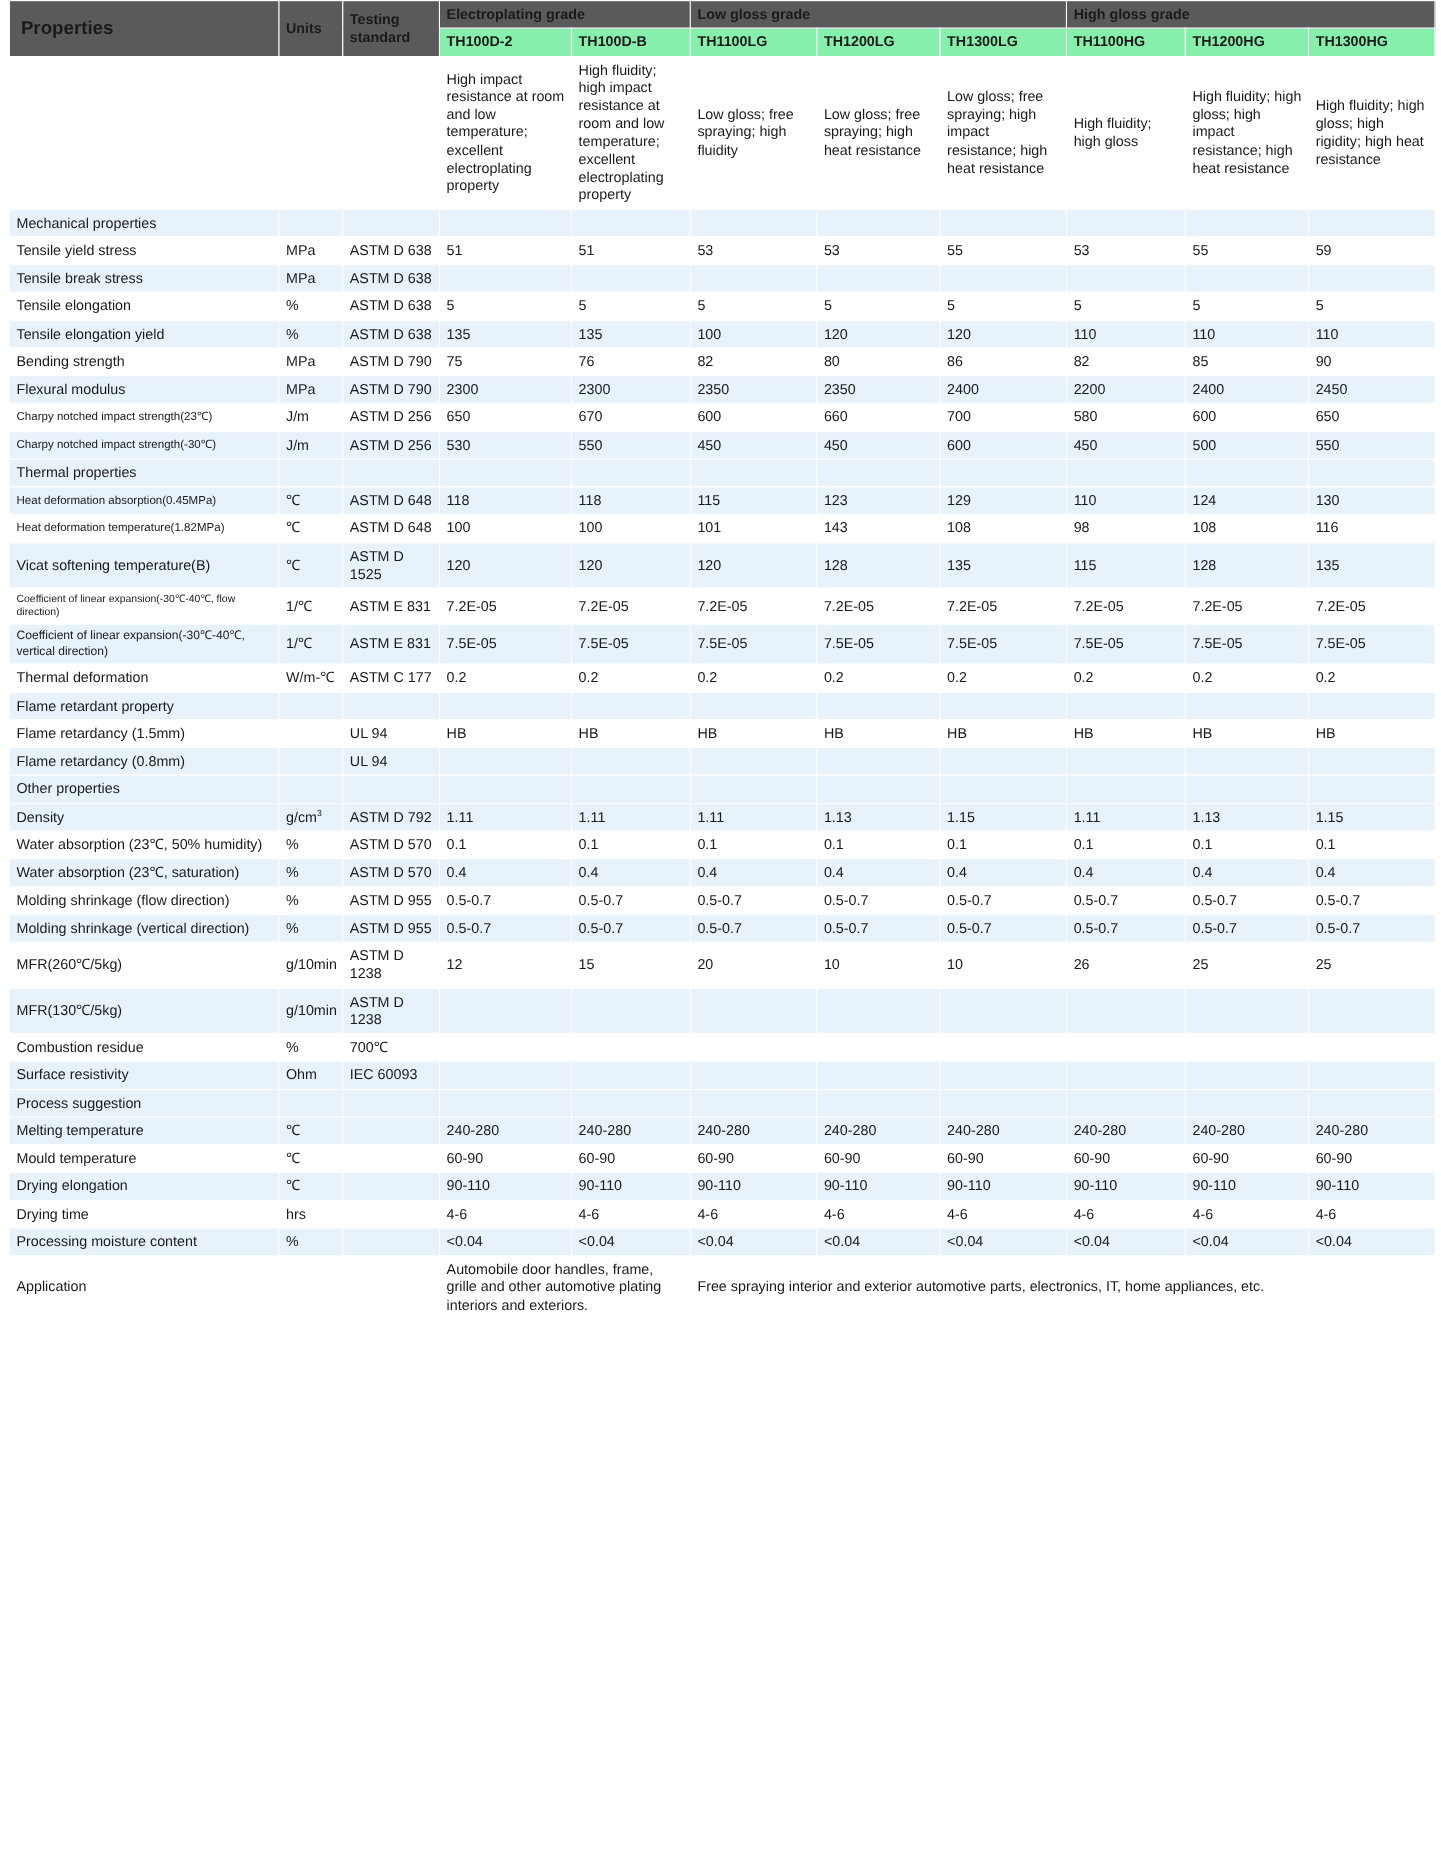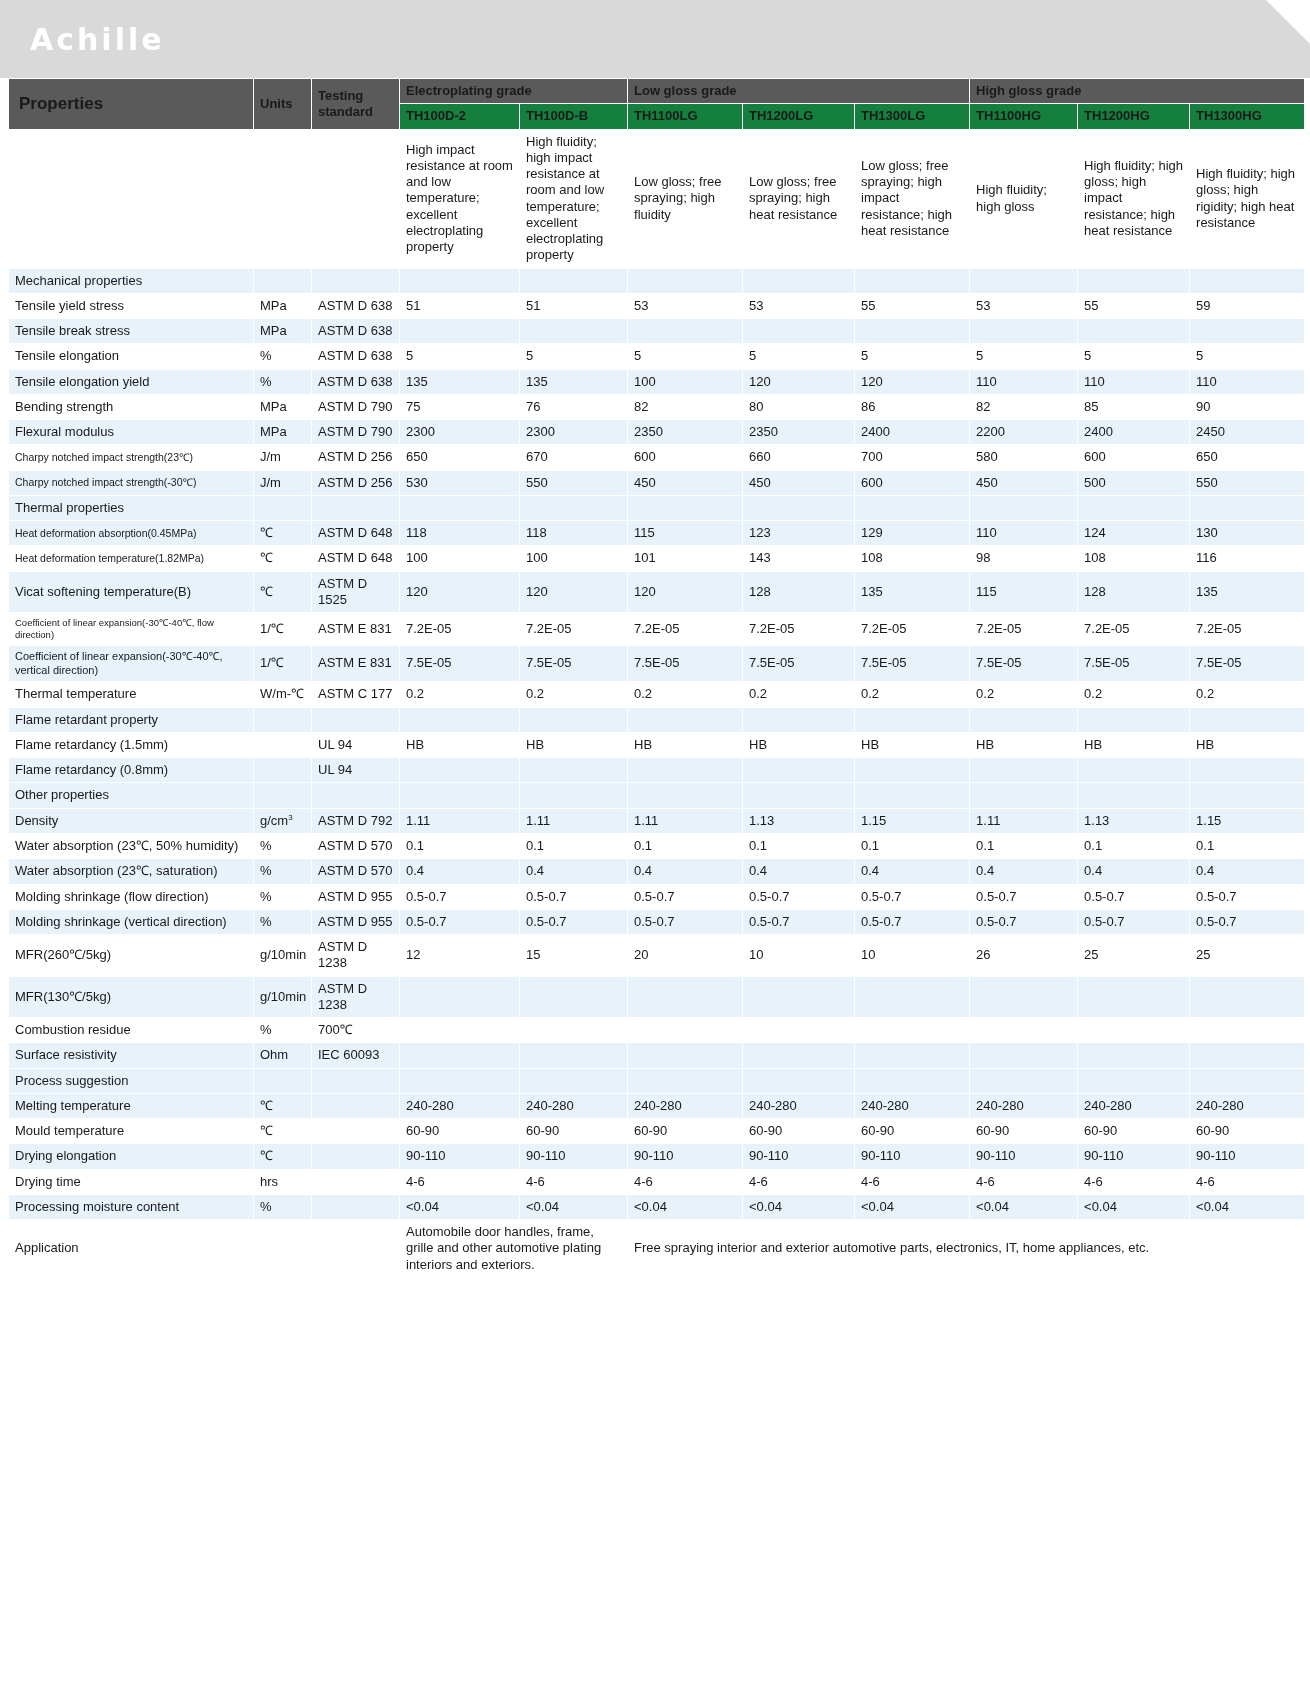--- a/index.html
+++ b/index.html
@@ -70,21 +70,21 @@
     font-size: 16px;
     text-align: center;
     padding: 7px 4px;
   }
   .hdr-main td.left-label {
     text-align: left;
     font-size: 17px;
     padding-left: 10px;
   }
   .hdr-sub td {
-    background: #15803d;
+    background: #86efac;
     color: #ffffff;
     font-weight: bold;
     font-size: 12.5px;
     text-align: center;
     padding: 5px 2px;
   }
   
   .desc-row td {
     background: #ffffff;
     font-size: 11px;
@@ -112,23 +112,20 @@
     line-height: 1.5;
   }
   .note .line2 { padding-left: 30px; display: block; }
   sup { font-size: 8px; vertical-align: super; }
 </style>
 </head>
 <body>
 
 <div class="page">
 
-  <div class="banner">
-    <div class="brand">Achille</div>
-  </div>
 
 
   <table class="spec">
     <colgroup>
       <col style="width:245px">
       <col style="width:58px">
       <col style="width:88px">
       <col style="width:120px">
       <col style="width:108px">
       <col style="width:115px">
@@ -359,21 +356,21 @@
           <td class="val">7.5E-05</td>
           <td class="val">7.5E-05</td>
           <td class="val">7.5E-05</td>
           <td class="val">7.5E-05</td>
           <td class="val">7.5E-05</td>
           <td class="val">7.5E-05</td>
           <td class="val">7.5E-05</td>
           <td class="val">7.5E-05</td>
         </tr>
         <tr class="plain">
-          <td class="prop">Thermal temperature</td>
+          <td class="prop">Thermal deformation</td>
           <td class="units">W/m-℃</td>
           <td class="std">ASTM C 177</td>
           <td class="val">0.2</td>
           <td class="val">0.2</td>
           <td class="val">0.2</td>
           <td class="val">0.2</td>
           <td class="val">0.2</td>
           <td class="val">0.2</td>
           <td class="val">0.2</td>
           <td class="val">0.2</td>

